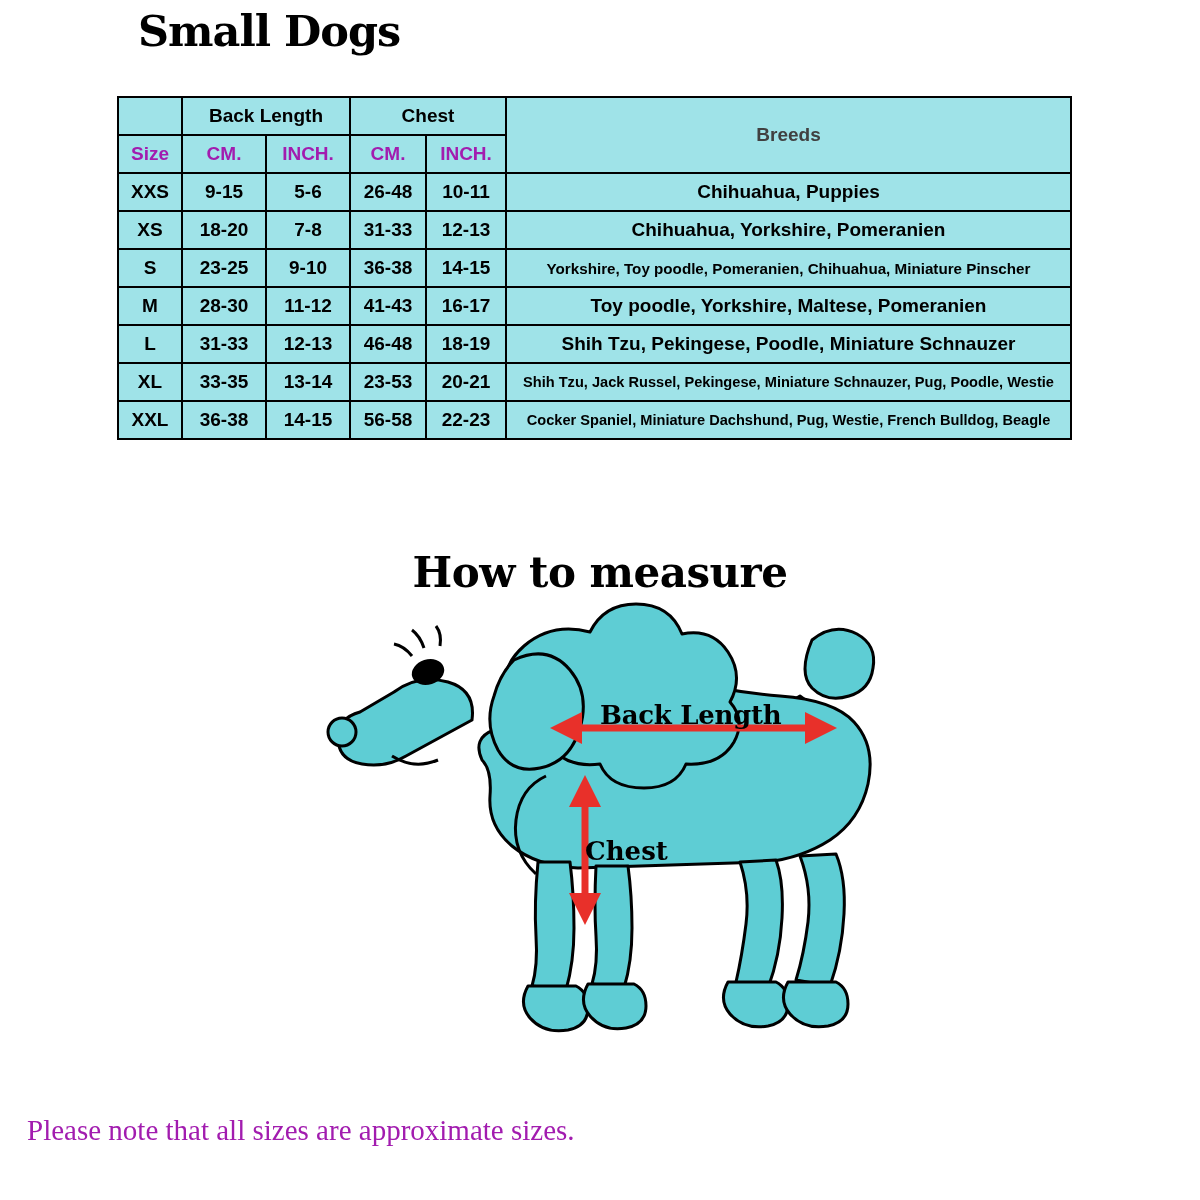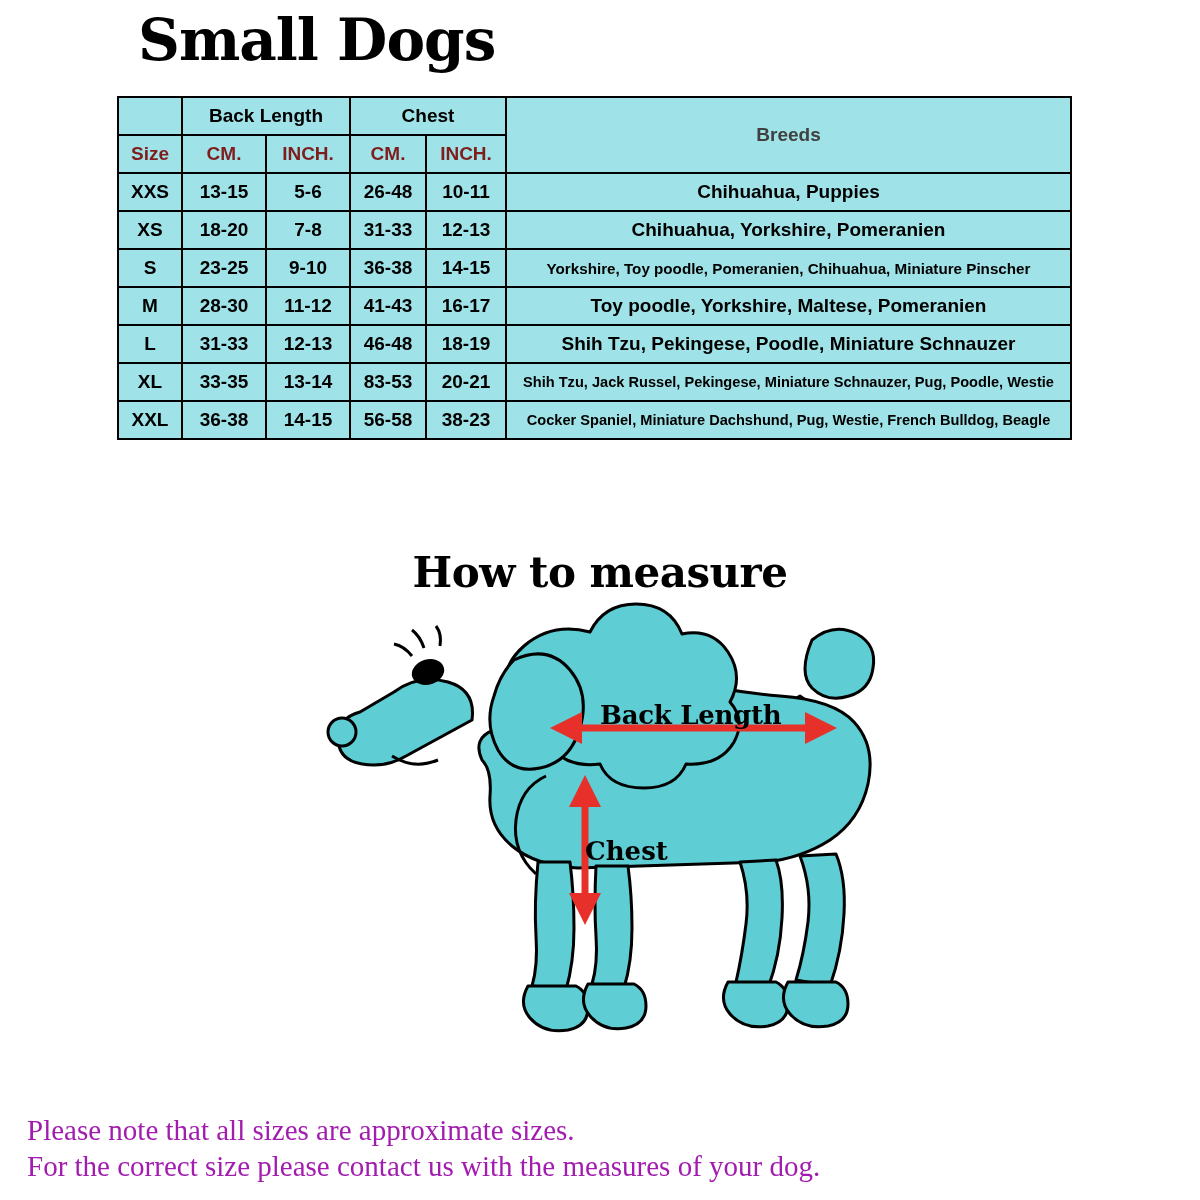--- a/index.html
+++ b/index.html
@@ -16,21 +16,21 @@
     overflow: hidden;
   }
 
   
   .title {
     position: absolute;
     left: 138px;
     top: 6px;
     font-family: "DejaVu Serif", serif;
     font-weight: bold;
-    font-size: 58px;
+    font-size: 43px;
     letter-spacing: -1px;
     color: #000;
   }
 
   
   .table-wrap {
     position: absolute;
     left: 117px;
     top: 96px;
     width: 955px;
@@ -51,21 +51,21 @@
     font-size: 19px;
     font-weight: bold;
   }
   .hdr-group {
     font-size: 23px;
     font-weight: bold;
     color: #000;
     height: 40px;
   }
   .hdr-sub {
-    color: #7f1d1d;
+    color: #a21caf;
     font-size: 20px;
     font-weight: bold;
     height: 42px;
   }
   .hdr-breeds {
     font-size: 28px;
     font-weight: bold;
     color: #404040;
   }
   .size-cell {
@@ -183,21 +183,21 @@
         <td class="hdr-sub">Size</td>
         <td class="hdr-sub">CM.</td>
         <td class="hdr-sub">INCH.</td>
         <td class="hdr-sub">CM.</td>
         <td class="hdr-sub">INCH.</td>
       </tr>
     </thead>
     <tbody>
       <tr>
         <td class="size-cell">XXS</td>
-        <td class="num-cell">13-15</td>
+        <td class="num-cell">9-15</td>
         <td class="num-cell">5-6</td>
         <td class="num-cell">26-48</td>
         <td class="num-cell">10-11</td>
         <td class="breed-cell">Chihuahua, Puppies</td>
       </tr>
       <tr>
         <td class="size-cell">XS</td>
         <td class="num-cell">18-20</td>
         <td class="num-cell">7-8</td>
         <td class="num-cell">31-33</td>
@@ -225,30 +225,30 @@
         <td class="num-cell">31-33</td>
         <td class="num-cell">12-13</td>
         <td class="num-cell">46-48</td>
         <td class="num-cell">18-19</td>
         <td class="breed-cell">Shih Tzu, Pekingese, Poodle, Miniature Schnauzer</td>
       </tr>
       <tr>
         <td class="size-cell">XL</td>
         <td class="num-cell">33-35</td>
         <td class="num-cell">13-14</td>
-        <td class="num-cell">83-53</td>
+        <td class="num-cell">23-53</td>
         <td class="num-cell">20-21</td>
         <td class="breed-cell xsmall">Shih Tzu, Jack Russel, Pekingese, Miniature Schnauzer, Pug, Poodle, Westie</td>
       </tr>
       <tr>
         <td class="size-cell">XXL</td>
         <td class="num-cell">36-38</td>
         <td class="num-cell">14-15</td>
         <td class="num-cell">56-58</td>
-        <td class="num-cell">38-23</td>
+        <td class="num-cell">22-23</td>
         <td class="breed-cell xsmall">Cocker Spaniel, Miniature Dachshund, Pug, Westie, French Bulldog, Beagle</td>
       </tr>
     </tbody>
   </table>
 </div>
 
 <div class="howto">How to measure</div>
 
 <div class="dog-area">
   <svg width="620" height="480" viewBox="0 0 620 480" xmlns="http://www.w3.org/2000/svg">
@@ -305,14 +305,13 @@
       <polygon points="285,325 269,293 301,293" stroke="none"></polygon>
     </g>
   </svg>
 </div>
 
 <div class="label-back">Back Length</div>
 <div class="label-chest">Chest</div>
 
 <div class="notes">
   <div>Please note that all sizes are approximate sizes.</div>
-  <div>For the correct size please contact us with the measures of your dog.</div>
 </div>
 
 </body></html>

